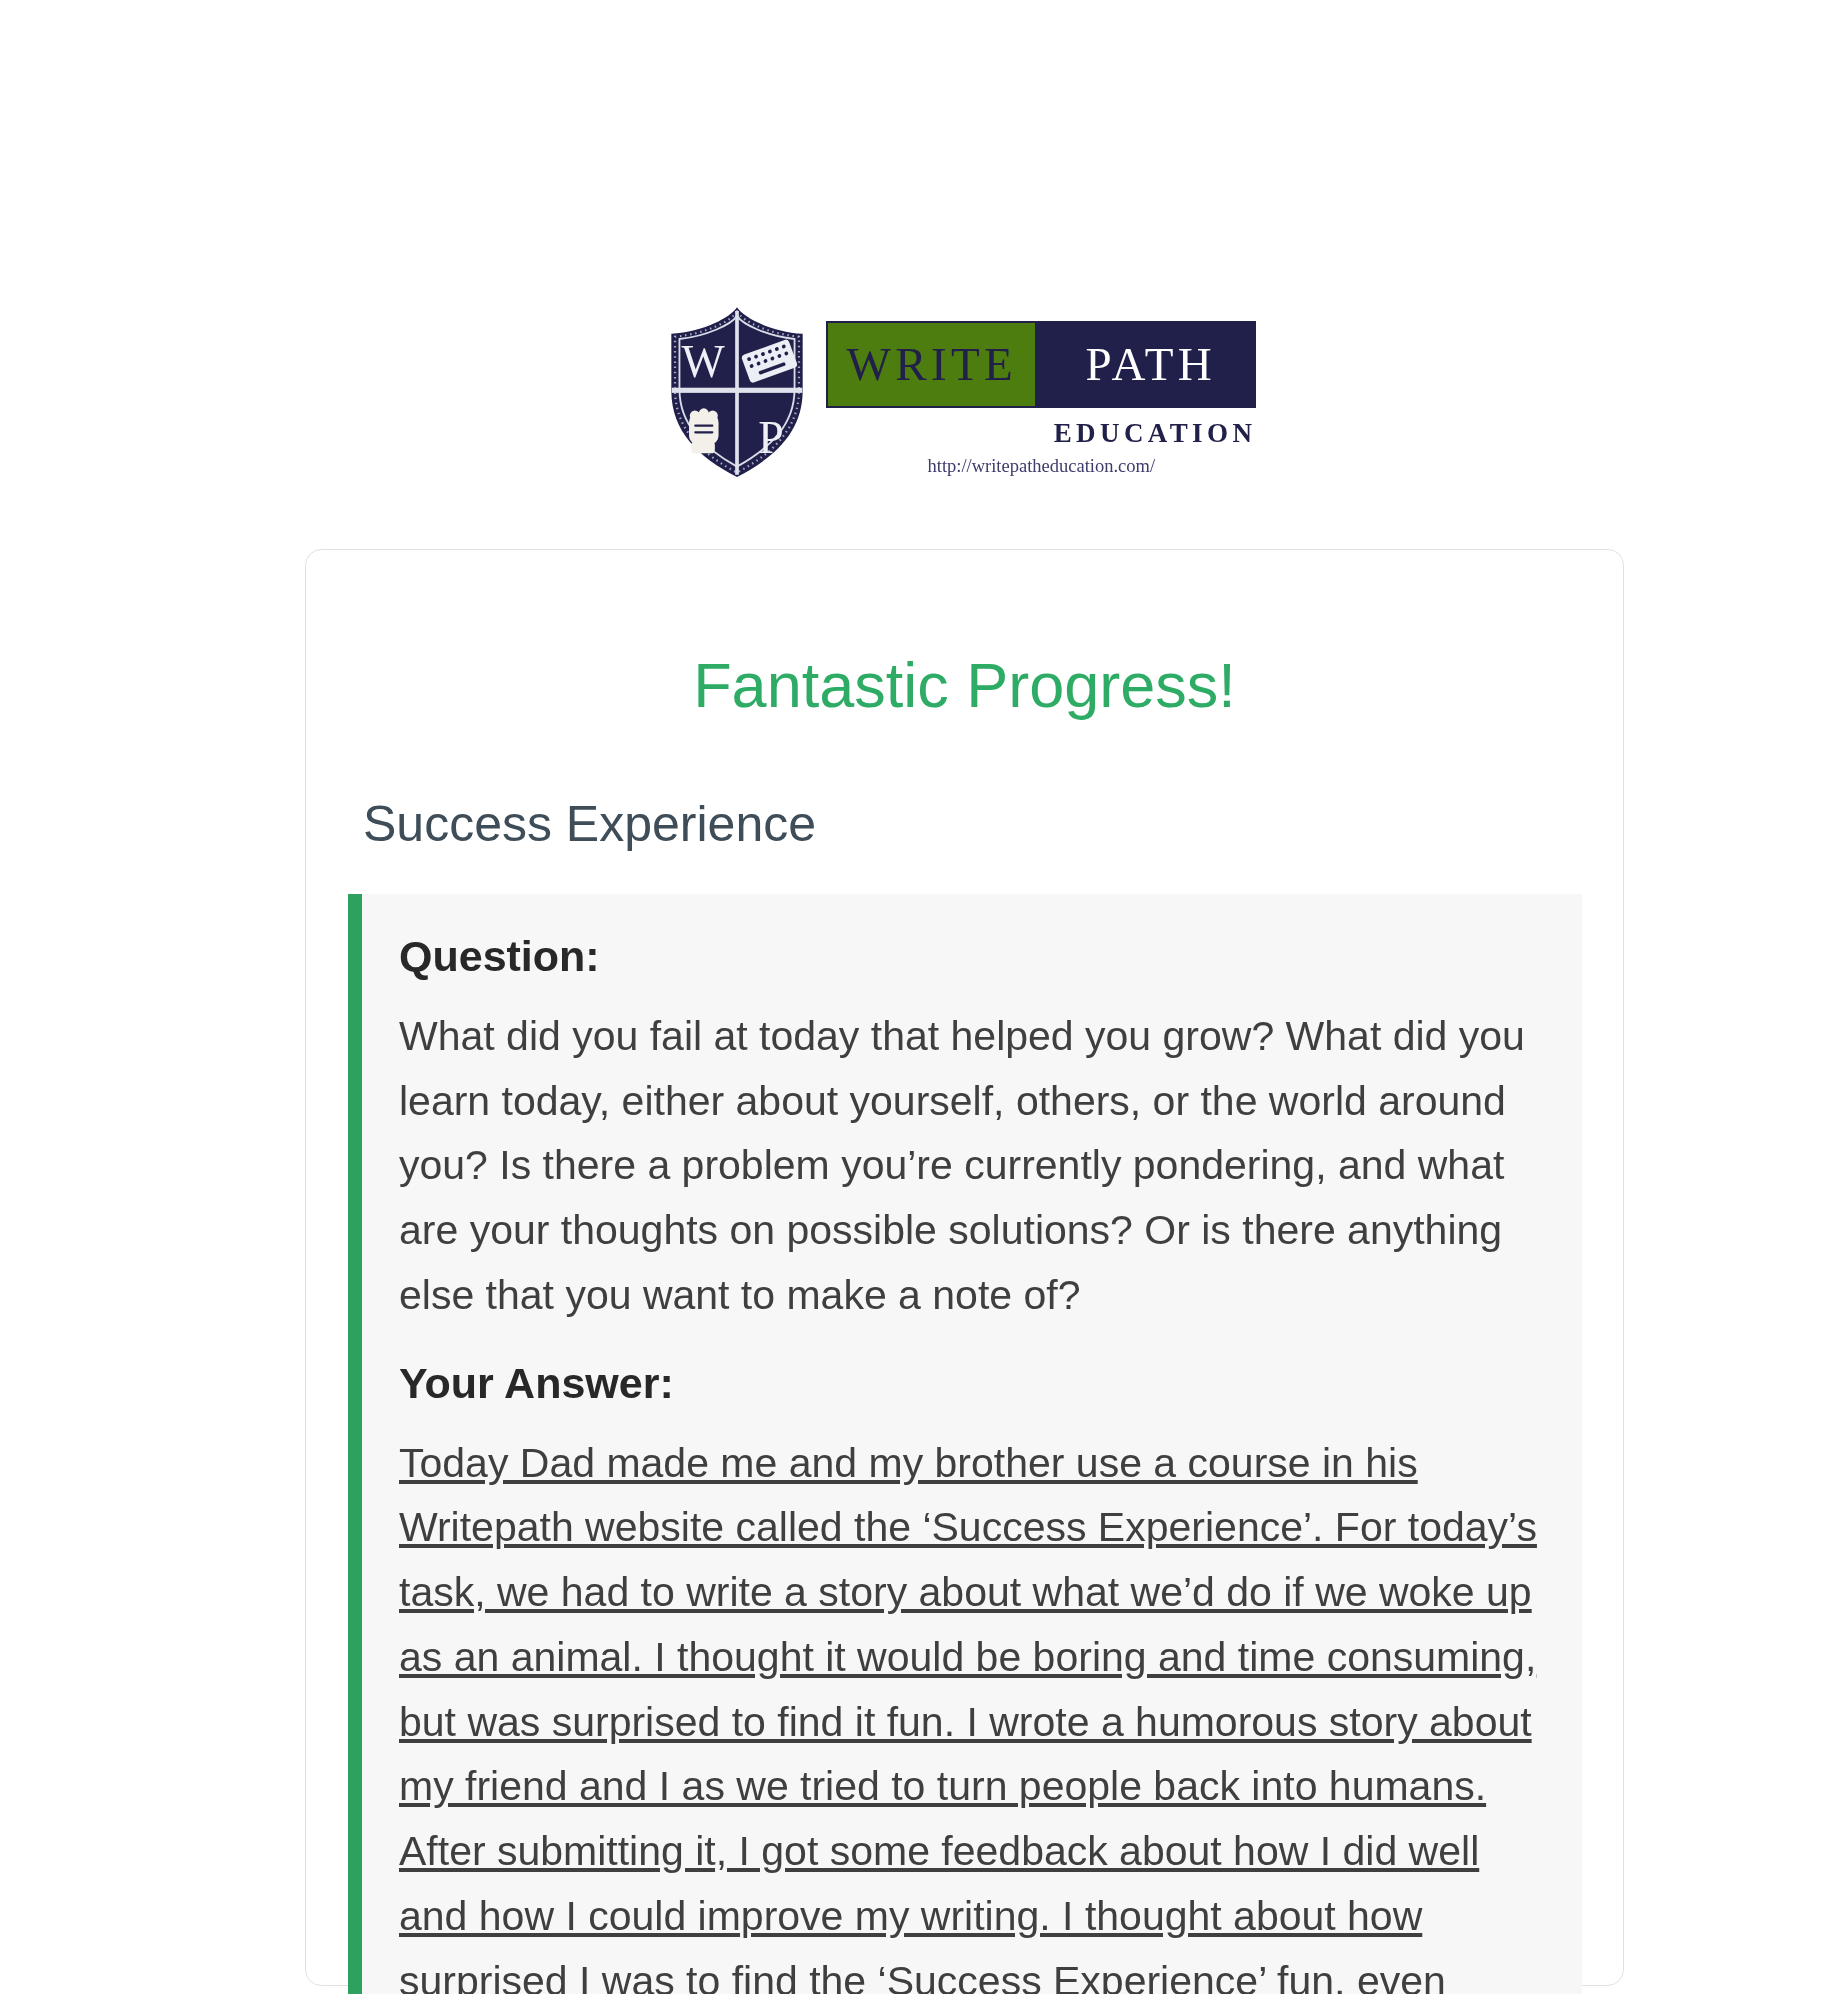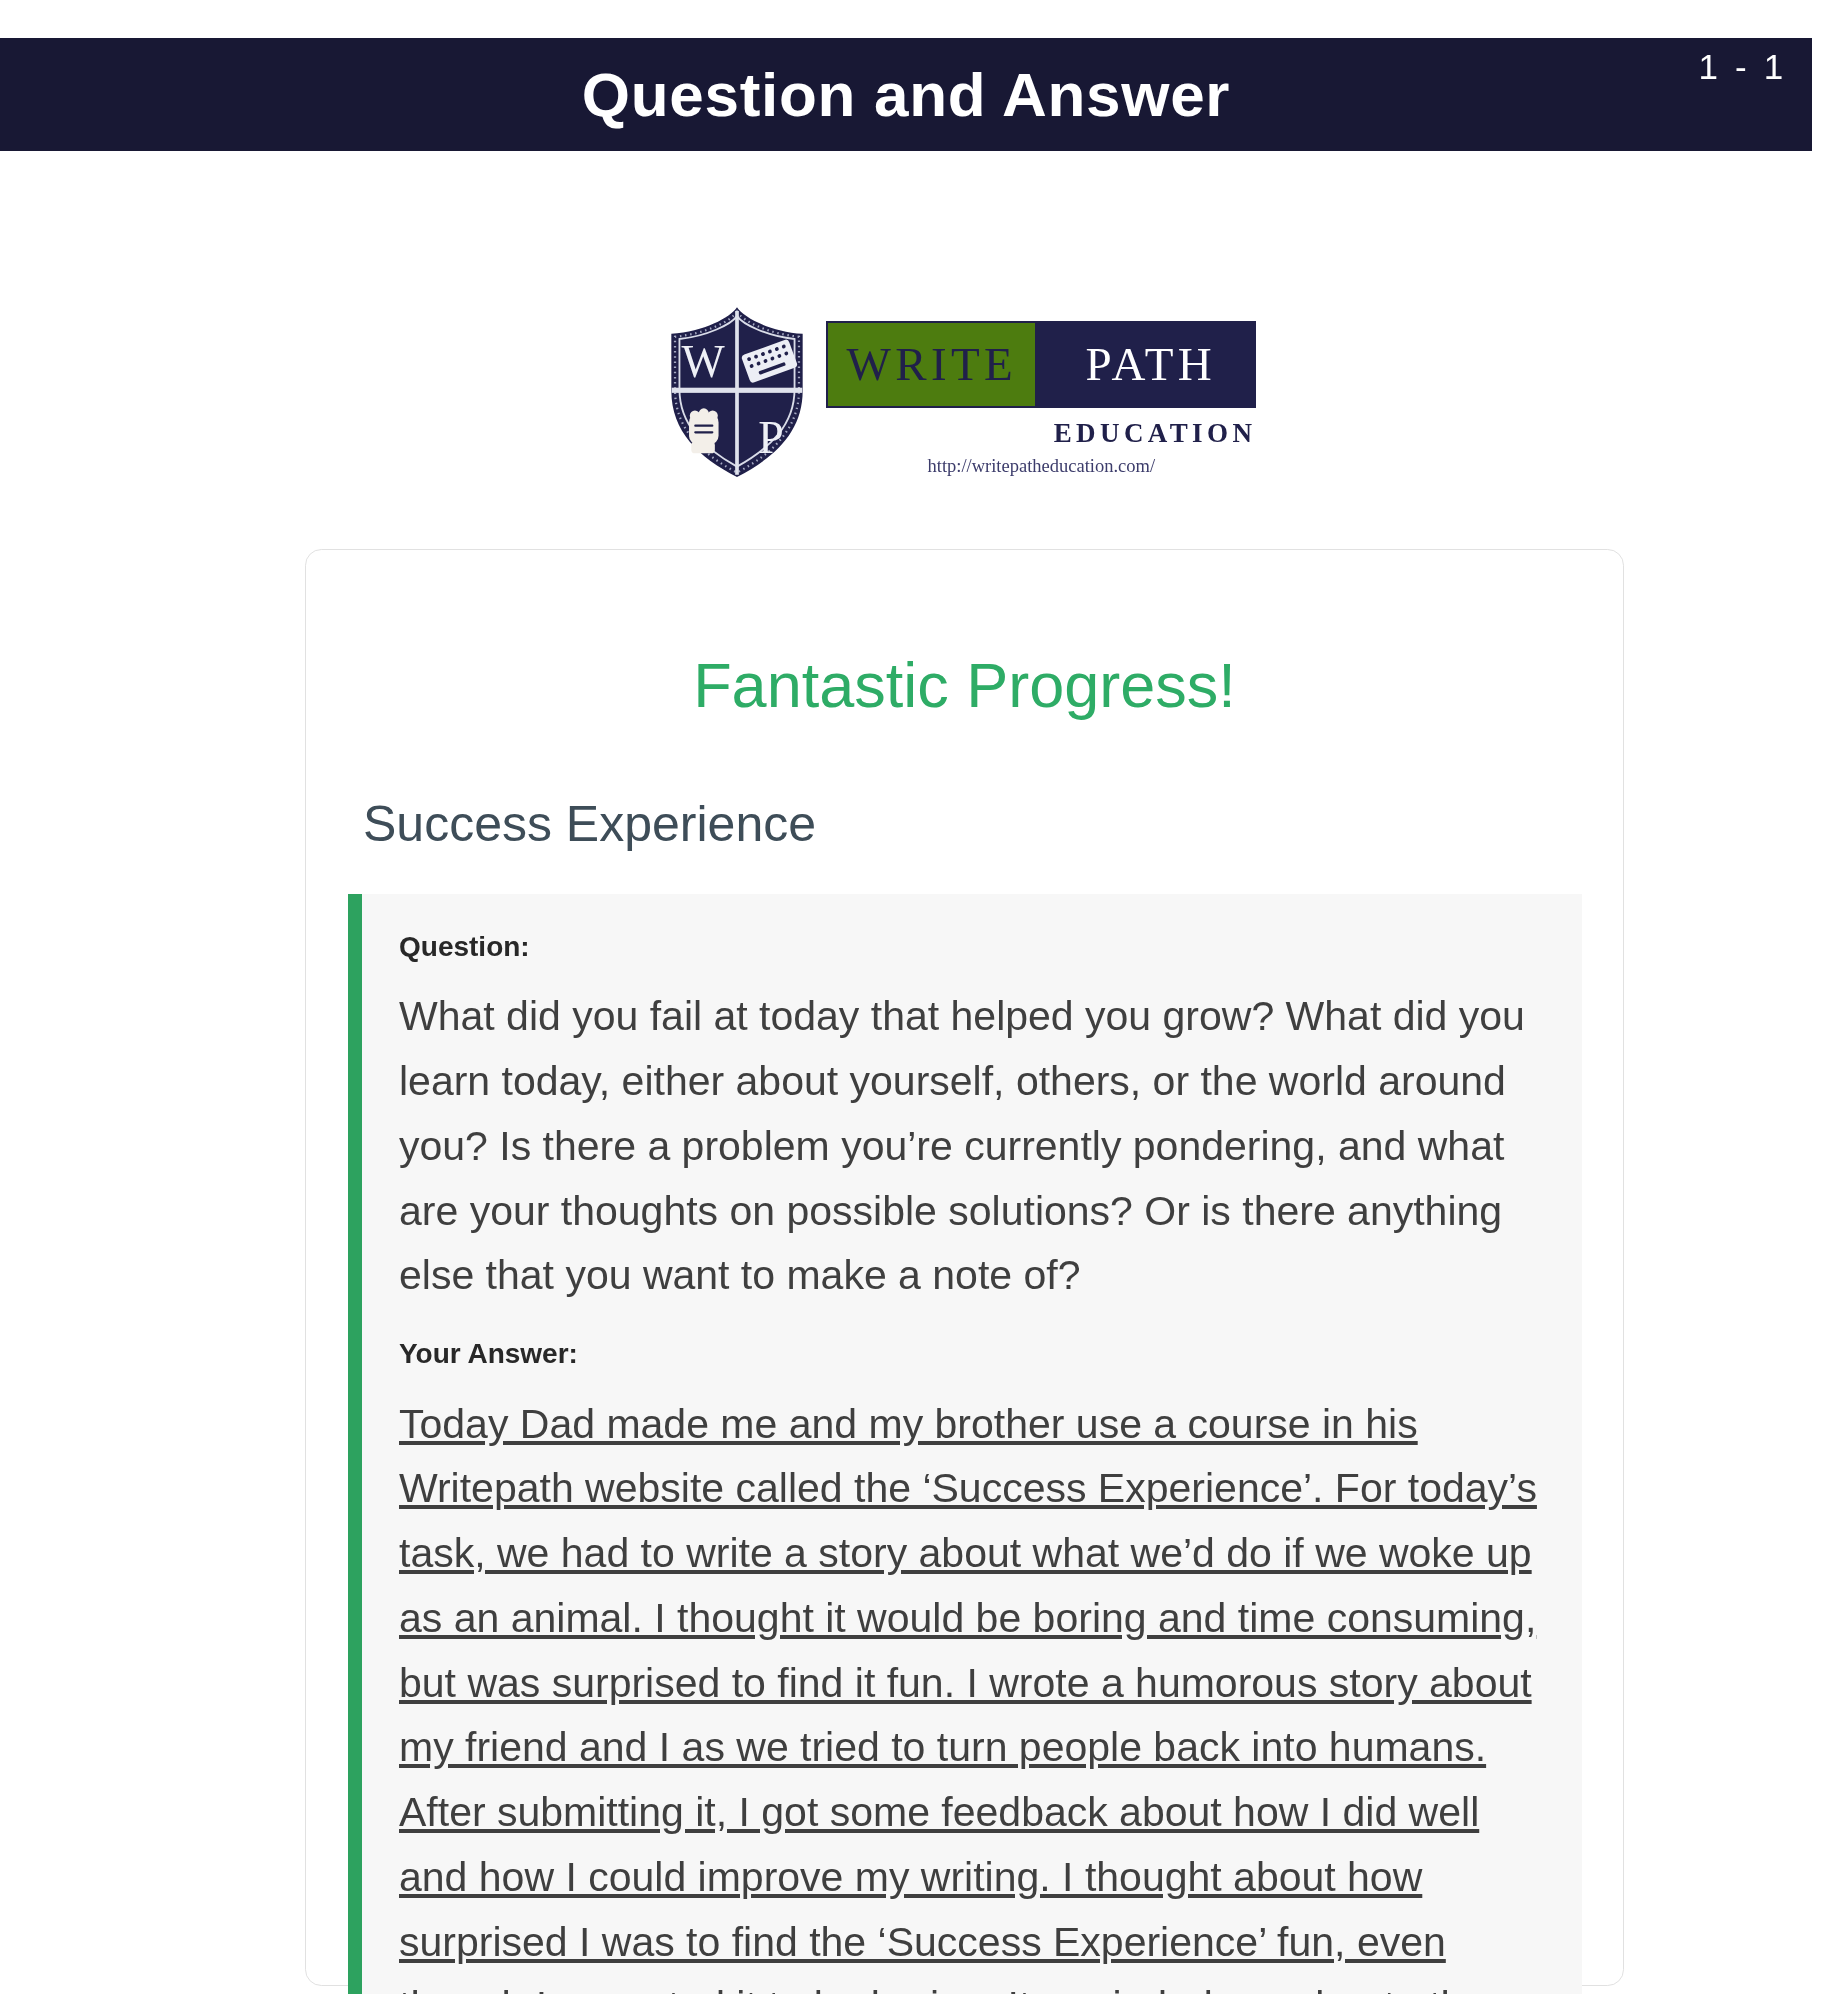--- a/index.html
+++ b/index.html
@@ -45,36 +45,32 @@
   .banner{
     margin-top:99px; text-align:center; font-size:63px; line-height:1.15; color:#2eac66;
   }
   .section-title{
     margin:75px 0 0 57px; font-size:50px; line-height:1.15; color:#3e4d58;
   }
   .qa-block{
     margin:40px 41px 0 42px; background:#f7f7f7;
     border-left:14.8px solid #2da25f; padding:35px 32px 19px 37px;
   }
-  .qa-label{ font-size:28px; font-weight:700; color:#282828; line-height:1.3; }
+  .qa-label{ font-size:43px; font-weight:700; color:#282828; line-height:1.3; }
   .qa-text{
     font-size:41px; color:#3f3f3f; line-height:1.58; max-width:1153px;
     margin:19px 12px 28px 0;
   }
   .qa-text.last{ margin-bottom:0;text-decoration:underline; }
 </style>
 </head>
 <body>
 
 <div class="page">
 
-  <div class="header-bar">
-    <div class="header-title">Question and Answer</div>
-    <div class="page-indicator">1 - 1</div>
-  </div>
 
   <div class="logo">
     <svg class="shield" viewBox="0 0 206 237">
       <defs>
         <clipPath id="shieldClip">
           <path d="M103 3 C94 17 58 36 14 39 L14 116 C14 171 51 206 103 233 C155 206 192 171 192 116 L192 39 C148 36 112 17 103 3 Z"></path>
         </clipPath>
       </defs>
 
       <path d="M103 3 C94 17 58 36 14 39 L14 116 C14 171 51 206 103 233 C155 206 192 171 192 116 L192 39 C148 36 112 17 103 3 Z" fill="#20204a"></path>

